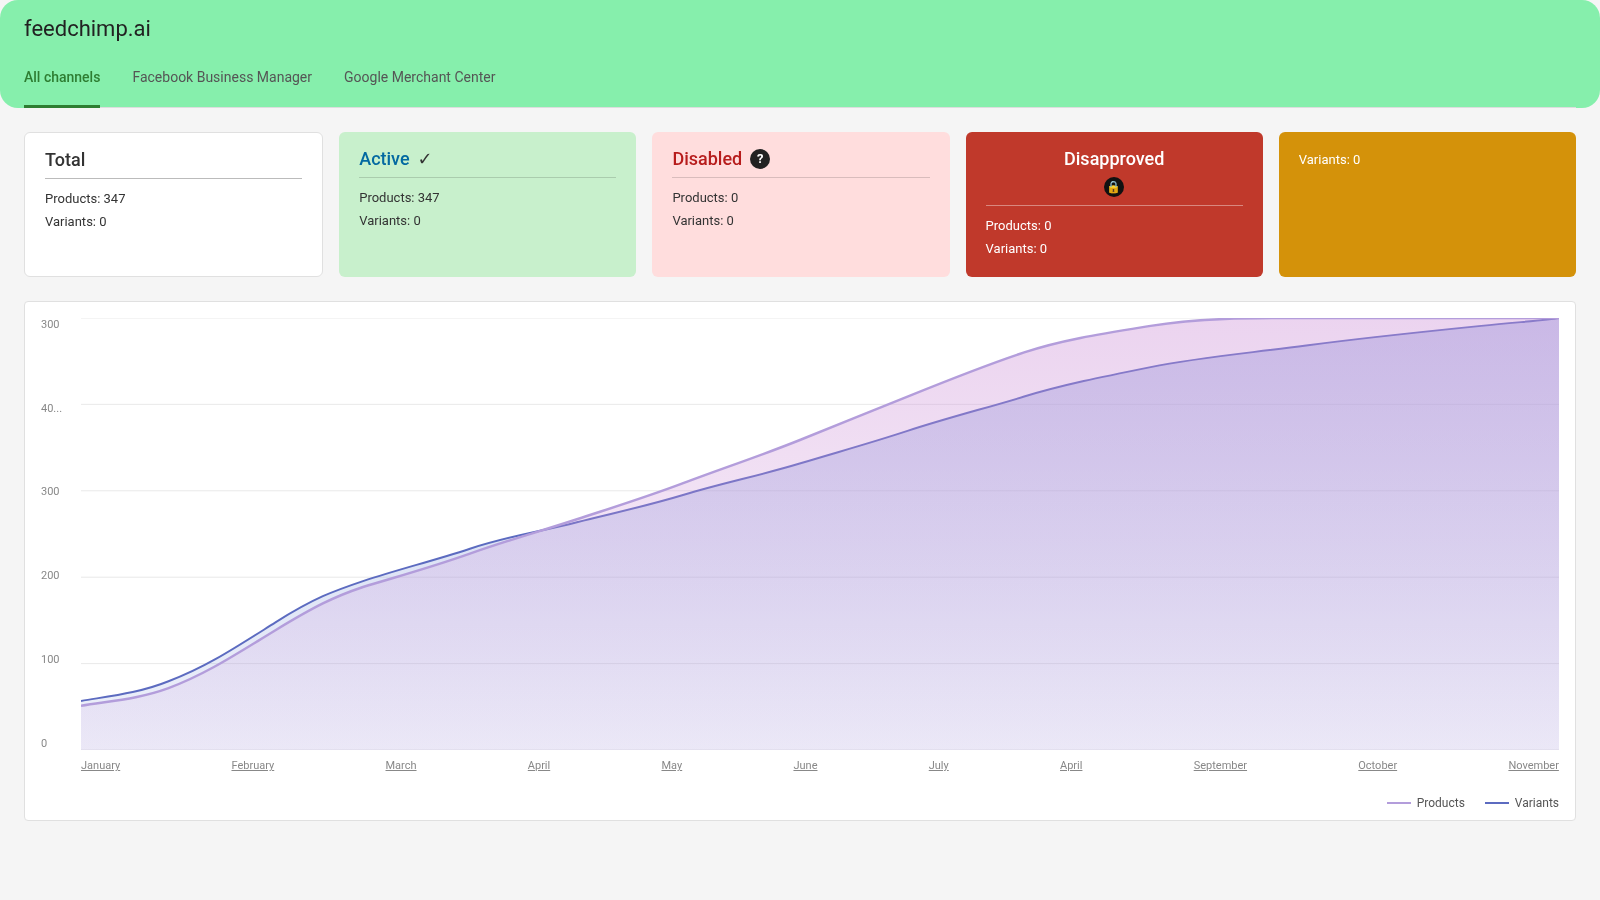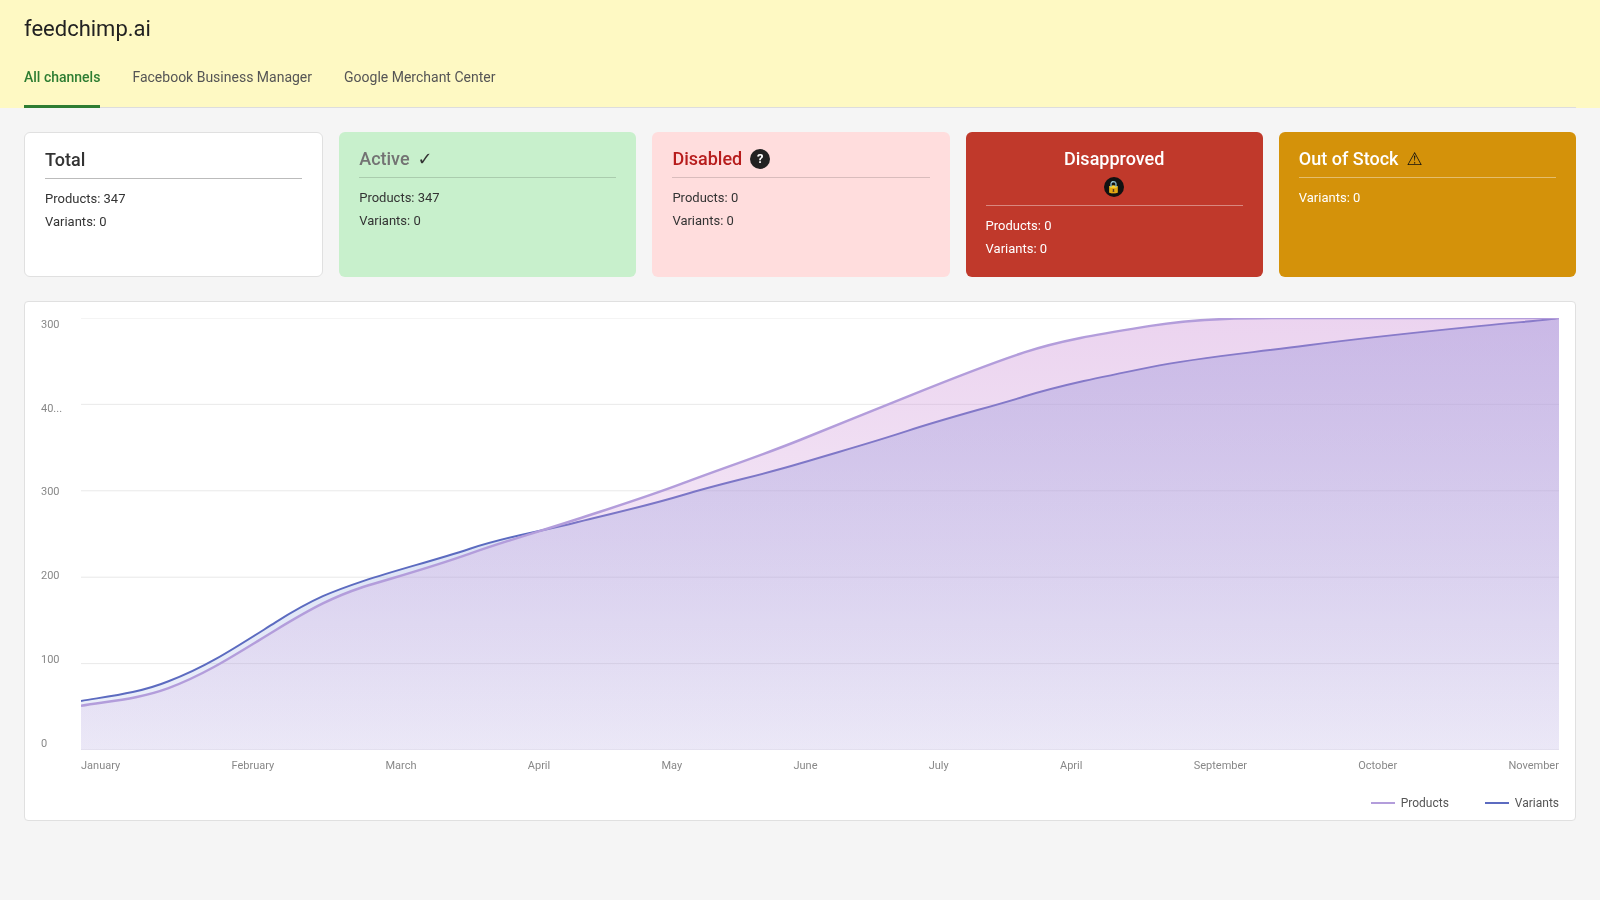--- a/index.html
+++ b/index.html
@@ -6,21 +6,22 @@
     body {
       font-family: -apple-system, BlinkMacSystemFont, 'Segoe UI', Roboto, sans-serif;
       background: #f5f5f5;
       color: #333;
       width: 1600px;
       height: 900px;
       overflow: hidden;
     }
     .header {
       padding: 16px 24px 0;
-      background: #fef9c3;
+      background: #86efac;
+      border-radius: 18px;
     }
     .app-title {
       font-size: 22px;
       font-weight: 400;
       color: #222;
       margin-bottom: 20px;
     }
     .tabs {
       display: flex;
       gap: 32px;
@@ -88,21 +89,21 @@
       font-weight: 500;
     }
     .card-icon {
       font-size: 18px;
     }
     .card-stat {
       font-size: 13px;
       line-height: 1.8;
     }
     .card-total .card-title { color: #333; }
-    .card-active .card-title { color: #737373; }
+    .card-active .card-title { color: #0369a1; }
     .card-disabled .card-title { color: #b71c1c; }
     .chart-container {
       background: #fff;
       border: 1px solid #e0e0e0;
       border-radius: 4px;
       padding: 16px 16px 40px;
       position: relative;
       height: 520px;
     }
     .chart-area {
@@ -133,27 +134,28 @@
       position: absolute;
       left: 40px;
       right: 0;
       bottom: 0;
       height: 28px;
       display: flex;
       justify-content: space-between;
       align-items: center;
       font-size: 11px;
       color: #888;
+      text-decoration: underline;
     }
     .legend {
       position: absolute;
       bottom: -30px;
       right: 0;
       display: flex;
-      gap: 36px;
+      gap: 20px;
       align-items: center;
       font-size: 12px;
       color: #555;
     }
     .legend-item {
       display: flex;
       align-items: center;
       gap: 6px;
     }
     .legend-line-products {
@@ -215,24 +217,20 @@
     <div class="card card-disapproved">
       <div class="card-header">
         <span class="card-title">Disapproved</span>
         <span class="card-icon" style="background:#111;color:#fff;border-radius:50%;width:20px;height:20px;display:inline-flex;align-items:center;justify-content:center;font-size:12px;">🔒</span>
       </div>
       <div class="card-stat">Products: 0</div>
       <div class="card-stat">Variants: 0</div>
     </div>
 
     <div class="card card-out-of-stock">
-      <div class="card-header">
-        <span class="card-title">Out of Stock</span>
-        <span class="card-icon" style="color:#111;font-size:18px;">⚠</span>
-      </div>
       <div class="card-stat">Variants: 0</div>
     </div>
   </div>
 
   <div class="chart-container">
     <div class="chart-area">
 
       <div class="y-axis-labels">
         <span>0</span>
         <span>100</span>

